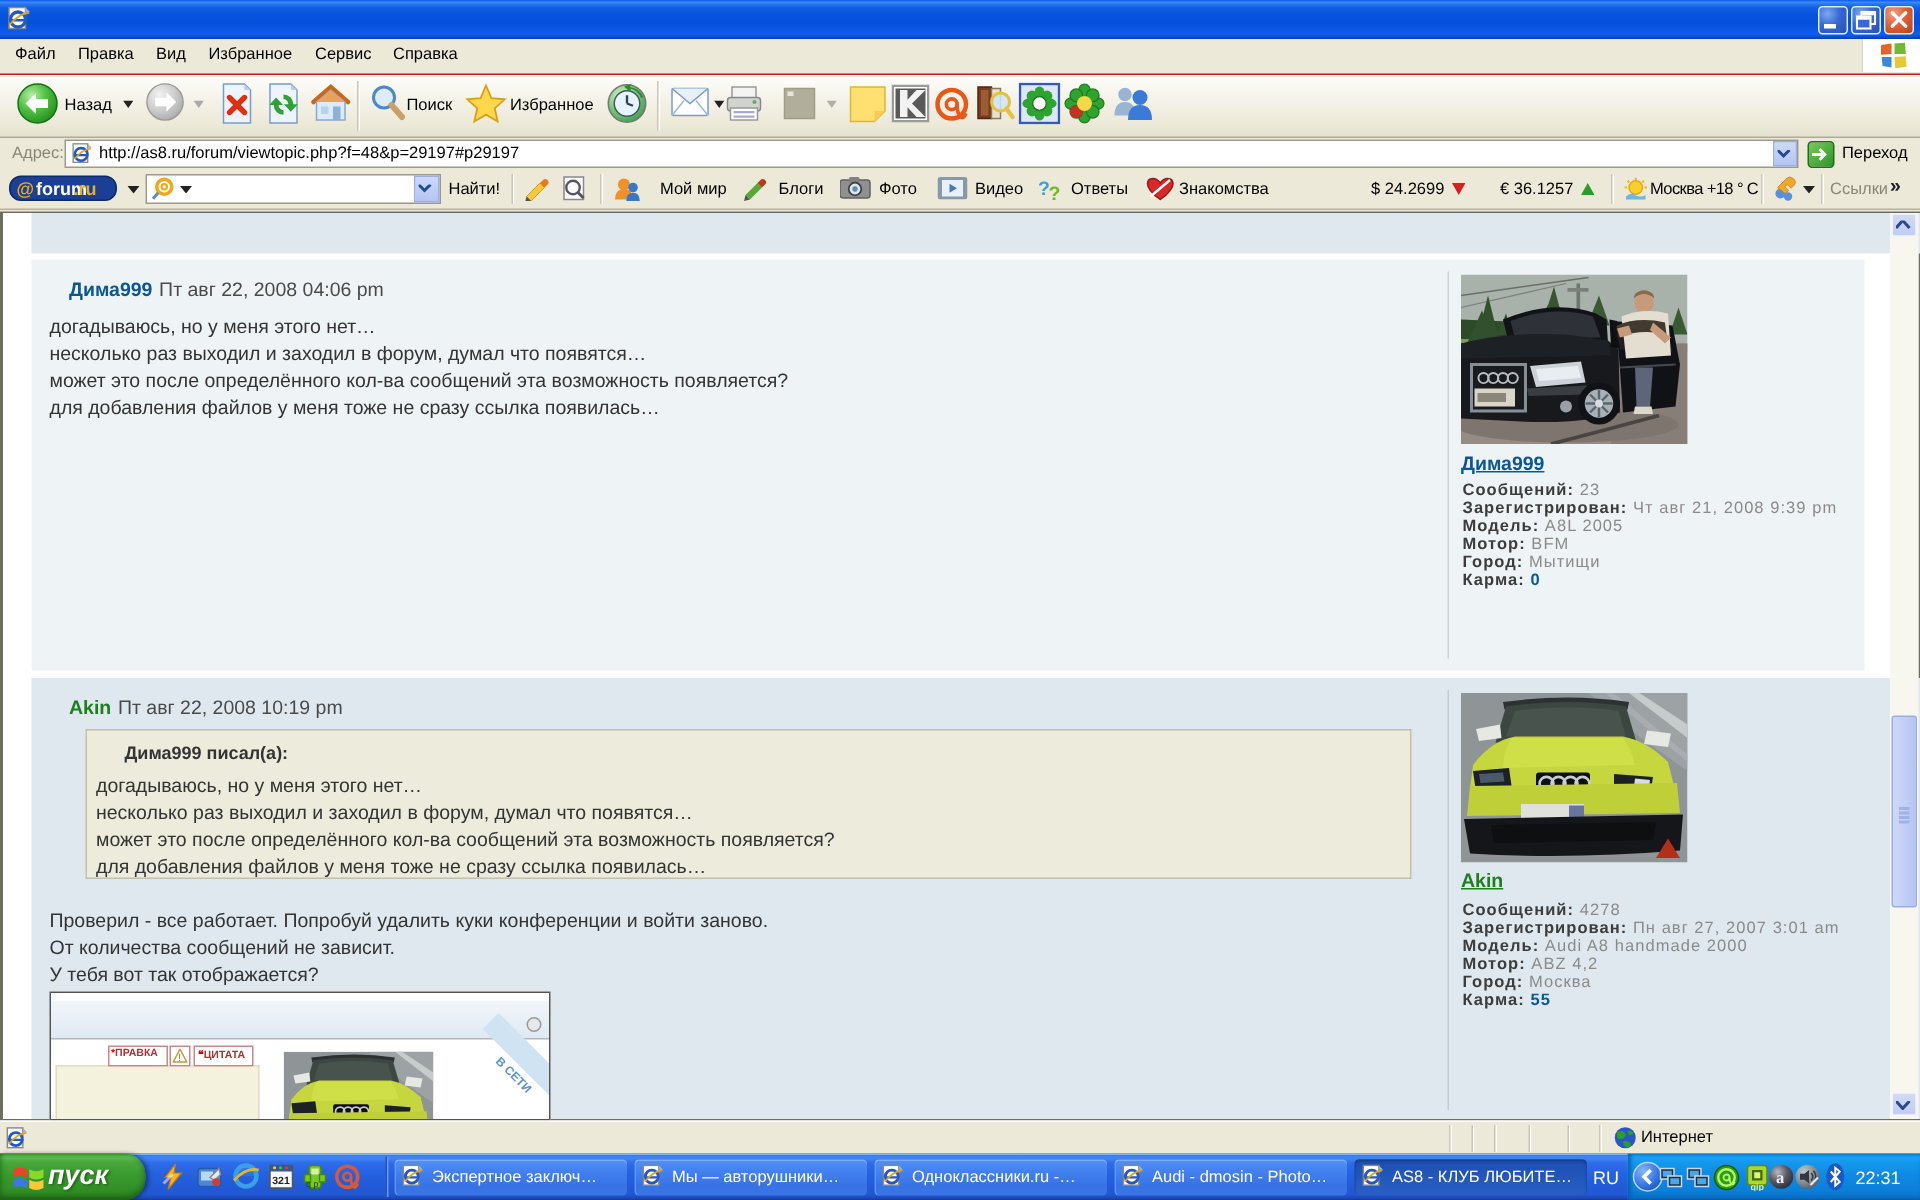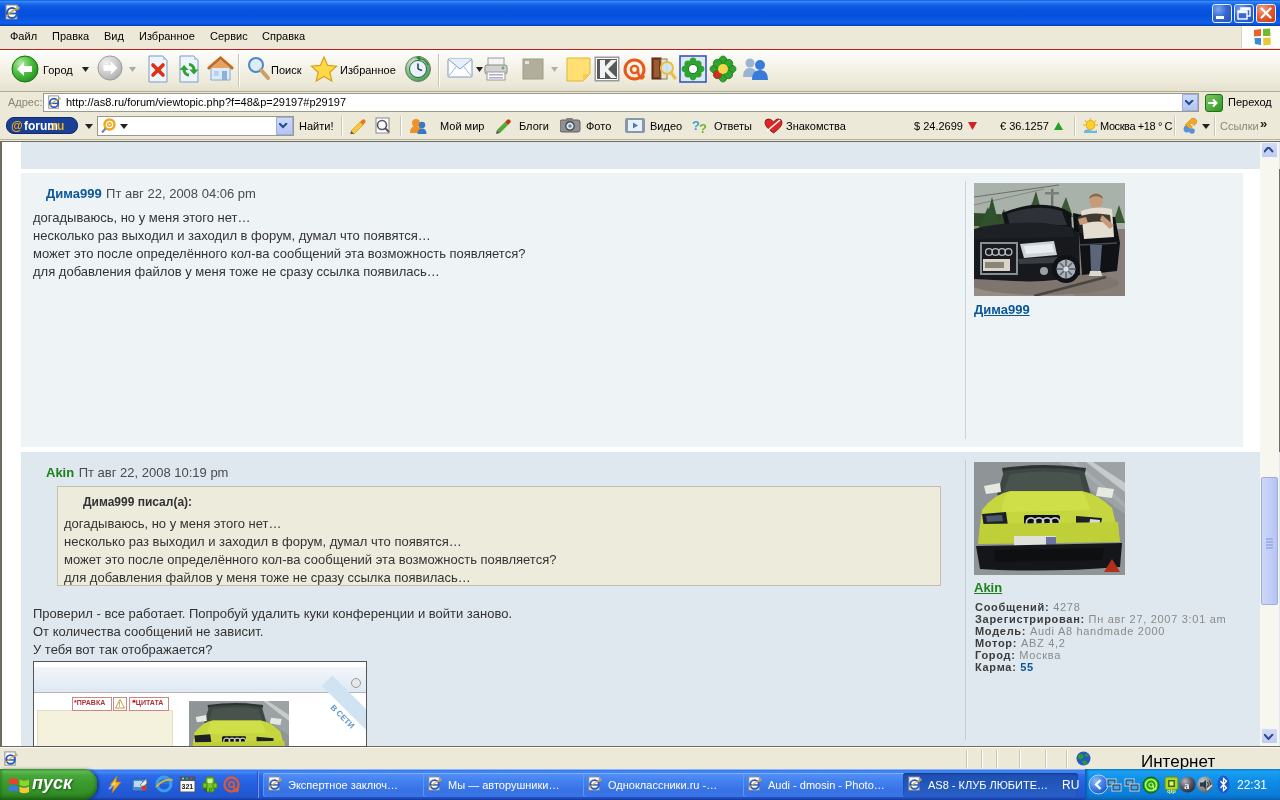--- a/index.html
+++ b/index.html
@@ -49,21 +49,21 @@
   .sbtn{left:1261px;width:17px;height:16px;background:linear-gradient(180deg,#d3daf5,#c0ccf2);border:1px solid #f2f4fb;border-radius:2px;box-sizing:border-box;}
   #sthumb{left:1261px;top:477px;width:17px;height:128px;border-radius:2px;border:1px solid #9daee0;
     background:linear-gradient(90deg,#cdd7f8,#c3cff6 50%,#b4c3f2);box-sizing:border-box;}
   
   #statusbar{left:0;top:747px;width:1280px;height:22px;background:#ece9d8;border-top:1px solid #fbfaf6;box-sizing:border-box;}
   
   #taskbar{left:0;top:769px;width:1280px;height:31px;box-shadow:inset 0 1px 0 #86b2f8;
     background:linear-gradient(180deg,#2a62dd 0%,#3f83f5 6%,#3e82f4 12%,#2e6cea 20%,#2561e0 45%,#2159d6 75%,#2258d3 88%,#1c48b4 96%,#15379c 100%);}
   .taskbtn{top:773px;width:155px;height:24px;border-radius:3px;
     background:linear-gradient(180deg,#5591f4 0%,#4382f0 30%,#3873e6 70%,#3a74e4 100%);
-    box-shadow:inset 0 1px 0 #7fadf8, inset 1px 0 0 #5e97f2;padding-left:20px;}
+    box-shadow:inset 0 1px 0 #7fadf8, inset 1px 0 0 #5e97f2;}
   .taskbtn.active{background:linear-gradient(180deg,#1e4eb0 0%,#2257bc 50%,#2a5fc6 100%);box-shadow:inset 0 1px 2px #123a86;}
   .tbtext{left:25px;top:6px;color:#fff;font-size:11px;white-space:nowrap;}
   #tray{left:1085px;top:769px;width:195px;height:31px;
     background:linear-gradient(180deg,#1290e9 0%,#19a2f3 8%,#1499ee 18%,#0f8ae4 45%,#0b7fd9 80%,#0a6fc4 96%,#0962b2 100%);
     box-shadow:inset 2px 0 3px #0a5aa8;}
   #clock{color:#fff;font-size:12px;left:1237px;top:778px;z-index:6;}
   .qtext{font-size:13px;color:#333;line-height:18px;}
   #startbtn{left:0;top:769px;width:97px;height:31px;border-radius:0 14px 14px 0;
     background:linear-gradient(180deg,#3c9a30 0%,#5eb952 8%,#48a73c 20%,#3a9b2e 45%,#339127 75%,#2e8823 90%,#256f1c 100%);
     box-shadow:inset 0 -2px 4px #1c5f14, 2px 0 3px rgba(0,0,30,.4);}
@@ -132,21 +132,21 @@
             <radialGradient id="gb" cx=".35" cy=".3" r=".8">
               <stop offset="0" stop-color="#b8eca6"></stop>
               <stop offset=".45" stop-color="#52c244"></stop>
               <stop offset="1" stop-color="#1d8c1a"></stop>
             </radialGradient>
           </defs>
       <circle cx="14" cy="14" r="13" fill="url(#gb)" stroke="#157015" stroke-width="1"></circle>
       <path d="M13 7 L6 14 L13 21 L13 17 L21 17 L21 11 L13 11 Z" fill="#fff"></path>
         </svg>
     </span>
-    <span class="abs tlabel" style="left:43px;top:13px;">Город</span>
+    <span class="abs tlabel" style="left:43px;top:13px;">Назад</span>
     <span class="abs" style="left:82px;top:16px;width:7px;height:5px;">
         <svg width="7" height="5">
           <path d="M0 0 L7 0 L3.5 5 Z" fill="#222"></path>
         </svg>
       </span>
     <span class="abs" style="left:97px;top:4px;width:26px;height:26px;">
       <svg width="26" height="26" viewBox="0 0 28 28">
           <defs>
             <radialGradient id="gf" cx=".35" cy=".3" r=".8">
               <stop offset="0" stop-color="#f2f2f2"></stop>
@@ -555,20 +555,21 @@
         <g stroke="#5c646c" stroke-width="1.6">
             <line x1="92" y1="77" x2="92" y2="95"></line>
             <line x1="83" y1="86" x2="101" y2="86"></line>
             <line x1="86" y1="80" x2="98" y2="92"></line>
             <line x1="98" y1="80" x2="86" y2="92"></line>
           </g>
         <circle cx="92" cy="86" r="2.6" fill="#d8dde2"></circle>
       </svg>
     </span>
     <span class="abs" style="left:953px;top:127px;"><a class="name1" href="#d" style="text-decoration:underline;">Дима999</a></span>
+    <div class="abs profline" style="left:954px;top:148px;"><b>Сообщений:</b> 23<br><b>Зарегистрирован:</b> Чт авг 21, 2008 9:39 pm<br><b>Модель:</b> A8L 2005<br><b>Мотор:</b> BFM<br><b>Город:</b> Мытищи<br><b>Карма:</b> <span class="kblue">0</span></div>
   </div>
   <div class="abs post bg2" id="post2" style="top:452px;height:294px;">
     <span class="abs" style="left:25px;top:11px;"><a class="nameg" href="#a">Akin</a> <span class="pdate">Пт авг 22, 2008 10:19 pm</span></span>
     <div class="abs" id="quotebox" style="left:36px;top:34px;width:884px;height:100px;background:#ecebdc;border:1px solid #c2c0a8;box-sizing:border-box;">
       <span class="abs" style="left:25px;top:8px;font-size:12px;color:#333;font-weight:bold;">Дима999 писал(а):</span>
       <div class="abs qtext" style="left:6px;top:28px;">догадываюсь, но у меня этого нет…<br>несколько раз выходил и заходил в форум, думал что появятся…<br>может это после определённого кол-ва сообщений эта возможность появляется?<br>для добавления файлов у меня тоже не сразу ссылка появилась…</div>
     </div>
     <div class="abs pbody" style="left:12px;top:153px;width:900px;">Проверил - все работает. Попробуй удалить куки конференции и войти заново.<br>От количества сообщений не зависит.<br>У тебя вот так отображается?</div>
     <div class="abs" id="minishot" style="left:12px;top:209px;width:334px;height:86px;background:#fff;border:1px solid #555;box-sizing:border-box;overflow:hidden;">
       <span class="abs" style="left:0;top:5px;width:332px;height:25px;background:linear-gradient(180deg,#f2f6fa,#dfe9f3);border-bottom:1px solid #b5b5b5;"></span>
@@ -678,21 +679,21 @@
     <span class="abs" style="left:996px;top:2px;width:1px;height:18px;background:#cac6b3;border-right:1px solid #fff;"></span>
     <span class="abs" style="left:1019px;top:2px;width:1px;height:18px;background:#cac6b3;border-right:1px solid #fff;"></span>
     <span class="abs" style="left:1045px;top:2px;width:1px;height:18px;background:#cac6b3;border-right:1px solid #fff;"></span>
     <span class="abs" style="left:1066px;top:2px;width:1px;height:18px;background:#cac6b3;border-right:1px solid #fff;"></span>
     <span class="abs" style="left:1076px;top:3px;width:15px;height:15px;">
       <svg width="15" height="15" viewBox="0 0 15 15">
           <circle cx="7.5" cy="7.5" r="7" fill="#2858c8"></circle>
           <path d="M2 4 Q5 2 7 4 Q9 6 6 8 Q3 9 2 7 Z M9 3 Q12 2 13 5 L10 6 Z M6 10 Q9 9 11 11 Q12 13 9 14 Q6 13 6 10 Z" fill="#28a028"></path>
         </svg>
     </span>
-    <span class="abs" style="left:1141px;top:4px;font-size:17px;color:#000;">Интернет</span>
+    <span class="abs" style="left:1094px;top:4px;font-size:11px;color:#000;">Интернет</span>
   </div>
 
   <div class="abs" id="taskbar">
       <span class="abs" style="left:257px;top:2px;width:1px;height:27px;background:#2a52c0;"></span>
       <span class="abs" style="left:258px;top:2px;width:1px;height:27px;background:#6a96f0;"></span>
     </div>
   <div class="abs" id="startbtn">
     <span class="abs" id="startflag">
       <svg width="22" height="21" viewBox="0 0 22 21">
         <path d="M1 4.5 Q5 2 10 4.5 L10 10 Q5 7.5 1 10 Z" fill="#e8432c"></path>

